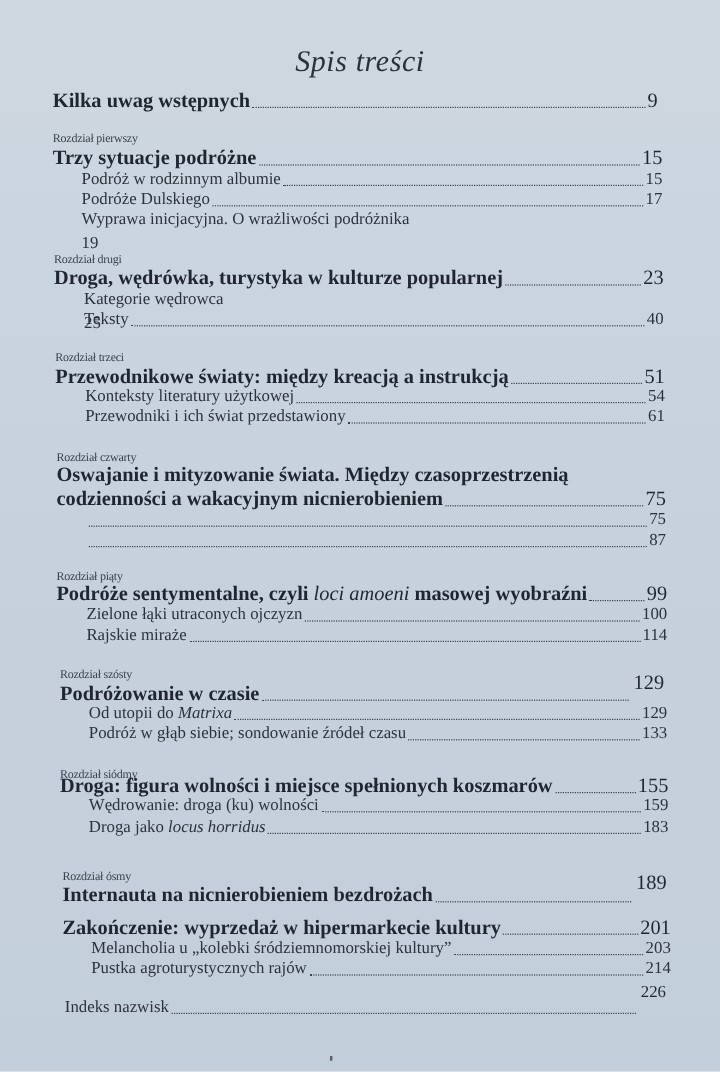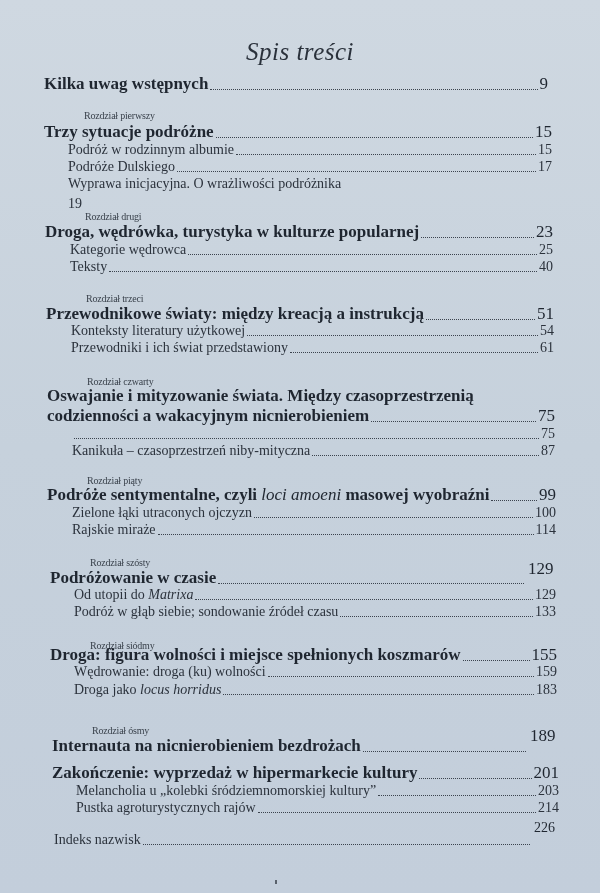--- a/index.html
+++ b/index.html
@@ -22,21 +22,21 @@
   .row .dots {
     flex: 1 1 auto; overflow: hidden; margin: 0 2px; color: #3b434e;
     border-bottom: 1.5px dotted #3b434e; height: 0; align-self: flex-end; margin-bottom: 4px;
   }
   .row .page-num { flex: 0 0 auto; text-align: right; }
   .main { font-weight: bold; font-size: 17px; }
   .main .page-num { font-weight: normal; font-size: 17px; }
   .sub { font-size: 14px; color: #2b323c; }
   .sub .dots { border-bottom-width: 1px; margin-bottom: 3px; }
   .chap-label {
-    position: absolute; font-size: 10px; color: #3a424c; letter-spacing: -0.2px; margin-left: 40px;
+    position: absolute; font-size: 10px; color: #3a424c; letter-spacing: -0.2px;
   }
   .lone-num { position: absolute; font-size: 17px; }
   .italic { font-style: italic; }
   .dot-mark { position: absolute; left: 275px; top: 880px; width: 2px; height: 4px; background: #5a626c; }
 </style>
 </head>
 <body>
 
 <div class="page">
 
@@ -69,21 +69,21 @@
     <span class="dots"></span>
     <span class="page-num">19</span>
   </div>
 
   <div class="chap-label" style="left:45px; top:211px;">Rozdział drugi</div>
   <div class="row main" style="left:45px; top:222px; width:508px;">
     <span class="label">Droga, wędrówka, turystyka w kulturze popularnej</span>
     <span class="dots"></span>
     <span class="page-num">23</span>
   </div>
-  <div class="row sub" style="left:70px; top:242px; width:483px;">
+  <div class="row sub" style="left:70px; top:242px; width:483px;flex-direction:column;">
     <span class="label">Kategorie wędrowca</span>
     <span class="dots"></span>
     <span class="page-num">25</span>
   </div>
   <div class="row sub" style="left:70px; top:259px; width:483px;">
     <span class="label">Teksty</span>
     <span class="dots"></span>
     <span class="page-num">40</span>
   </div>
 
@@ -111,21 +111,20 @@
   <div class="row main" style="left:47px; top:406px; width:508px;">
     <span class="label">codzienności a wakacyjnym nicnierobieniem</span>
     <span class="dots"></span>
     <span class="page-num">75</span>
   </div>
   <div class="row sub" style="left:72px; top:426px; width:483px;">
     <span class="dots"></span>
     <span class="page-num">75</span>
   </div>
   <div class="row sub" style="left:72px; top:443px; width:483px;">
-    <span class="label">Kanikuła – czasoprzestrzeń niby-mityczna</span>
     <span class="dots"></span>
     <span class="page-num">87</span>
   </div>
 
   <div class="chap-label" style="left:47px; top:475px;">Rozdział piąty</div>
   <div class="row main" style="left:47px; top:485px; width:509px;">
     <span class="label"><span>Podróże sentymentalne, czyli </span><span class="italic" style="font-weight:normal;">loci amoeni</span><span> masowej wyobraźni</span></span>
     <span class="dots"></span>
     <span class="page-num">99</span>
   </div>

